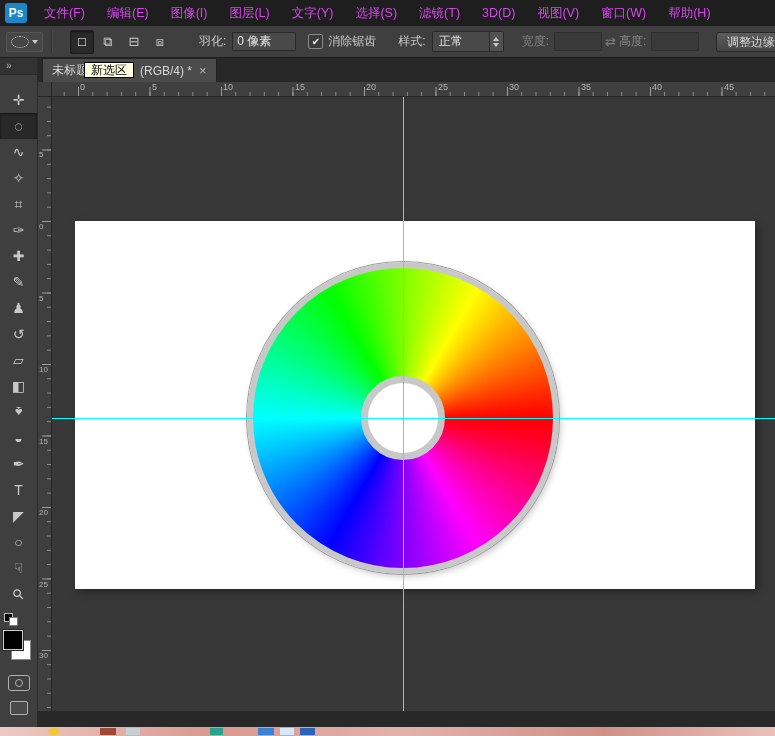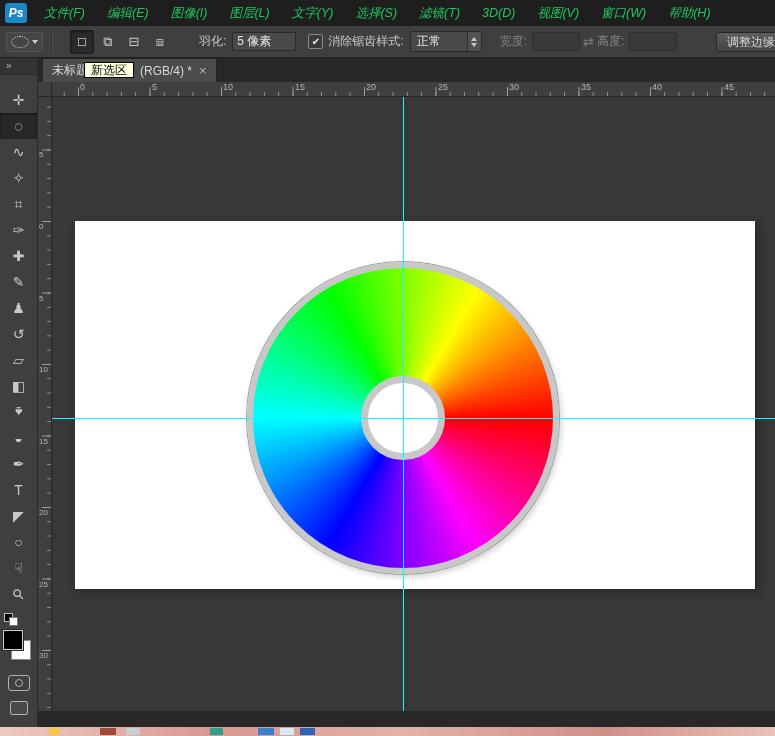--- a/index.html
+++ b/index.html
@@ -1,23 +1,23 @@
 <!DOCTYPE html>
 <html><head>
 <meta charset="utf-8">
 <style>
   html,body{margin:0;padding:0;width:775px;height:736px;overflow:hidden;}
   body{font-family:"Liberation Sans","DejaVu Sans",sans-serif;background:#1e1e1e;}
   #app{position:relative;width:775px;height:736px;overflow:hidden;background:#363636;}
 
   
-  #menubar{position:absolute;left:0;top:0;width:775px;height:26px;background:#1e1e1e;border-bottom:1px solid #101010;display:flex;align-items:center;font-style:italic;}
+  #menubar{position:absolute;left:0;top:0;width:775px;height:26px;background:#1e1e1e;border-bottom:1px solid #101010;display:flex;align-items:center;}
   #ps-logo{width:22px;height:20px;margin-left:5px;margin-right:6px;background:#1b87c9;color:#fff;font-weight:bold;font-size:12px;border-radius:3px;display:flex;align-items:center;justify-content:center;}
   #menu-items{display:flex;height:100%;align-items:center;}
-  .menu-item{padding:0 11px;font-size:12.5px;color:#22c55e;line-height:26px;cursor:default;}
+  .menu-item{padding:0 11px;font-size:12.5px;color:#d946ef;line-height:26px;cursor:default;}
 
   
   #optionsbar{position:absolute;left:0;top:26px;width:775px;height:32px;background:#3f3f3f;border-bottom:1px solid #1f1f1f;display:flex;align-items:center;padding-left:6px;box-sizing:border-box;overflow:hidden;}
   .tool-preset{display:flex;align-items:center;gap:3px;padding:3px 4px;border:1px solid #555;border-radius:2px;background:#464646;}
   .preset-ellipse{display:inline-block;width:16px;height:10px;border:1px dotted #d6d6d6;border-radius:50%;}
   .preset-caret{width:0;height:0;border-left:3px solid transparent;border-right:3px solid transparent;border-top:4px solid #cfcfcf;}
   .vsep{width:1px;height:22px;background:#2e2e2e;box-shadow:1px 0 0 #4e4e4e;margin:0 8px;}
   #selection-modes{display:flex;gap:2px;margin-left:10px;}
   .mode-btn{width:22px;height:22px;display:flex;align-items:center;justify-content:center;color:#c9c9c9;font-size:13px;border:1px solid transparent;border-radius:2px;}
   .mode-btn.active{background:#2a2a2a;border-color:#1d1d1d;box-shadow:inset 0 1px 2px rgba(0,0,0,.5);color:#fff;}
@@ -118,27 +118,27 @@
     </div>
     <div class="vsep"></div>
     <div id="selection-modes">
         <div class="mode-btn active">□</div>
         <div class="mode-btn">⧉</div>
         <div class="mode-btn">⊟</div>
         <div class="mode-btn">⧈</div>
       </div>
     <span class="opt-label" style="margin-left:27px">羽化:</span>
     <div class="field" style="margin-left:6px">
-        <span>5 像素</span>
+        <span>0 像素</span>
       </div>
     <div class="checkbox" style="margin-left:12px">
         <span id="antialias-check">✔</span>
       </div>
     <span class="opt-label" style="margin-left:5px">消除锯齿</span>
-    <span class="opt-label" style="">样式:</span>
+    <span class="opt-label" style="margin-left:22px">样式:</span>
     <div class="combo" style="margin-left:6px">
       <span>正常</span>
       <span class="stepper">
           <i class="up"></i>
           <i class="down"></i>
         </span>
     </div>
     <span class="opt-label dim" style="margin-left:18px">宽度:</span>
     <div class="field disabled" style="margin-left:5px">
         <span></span>

